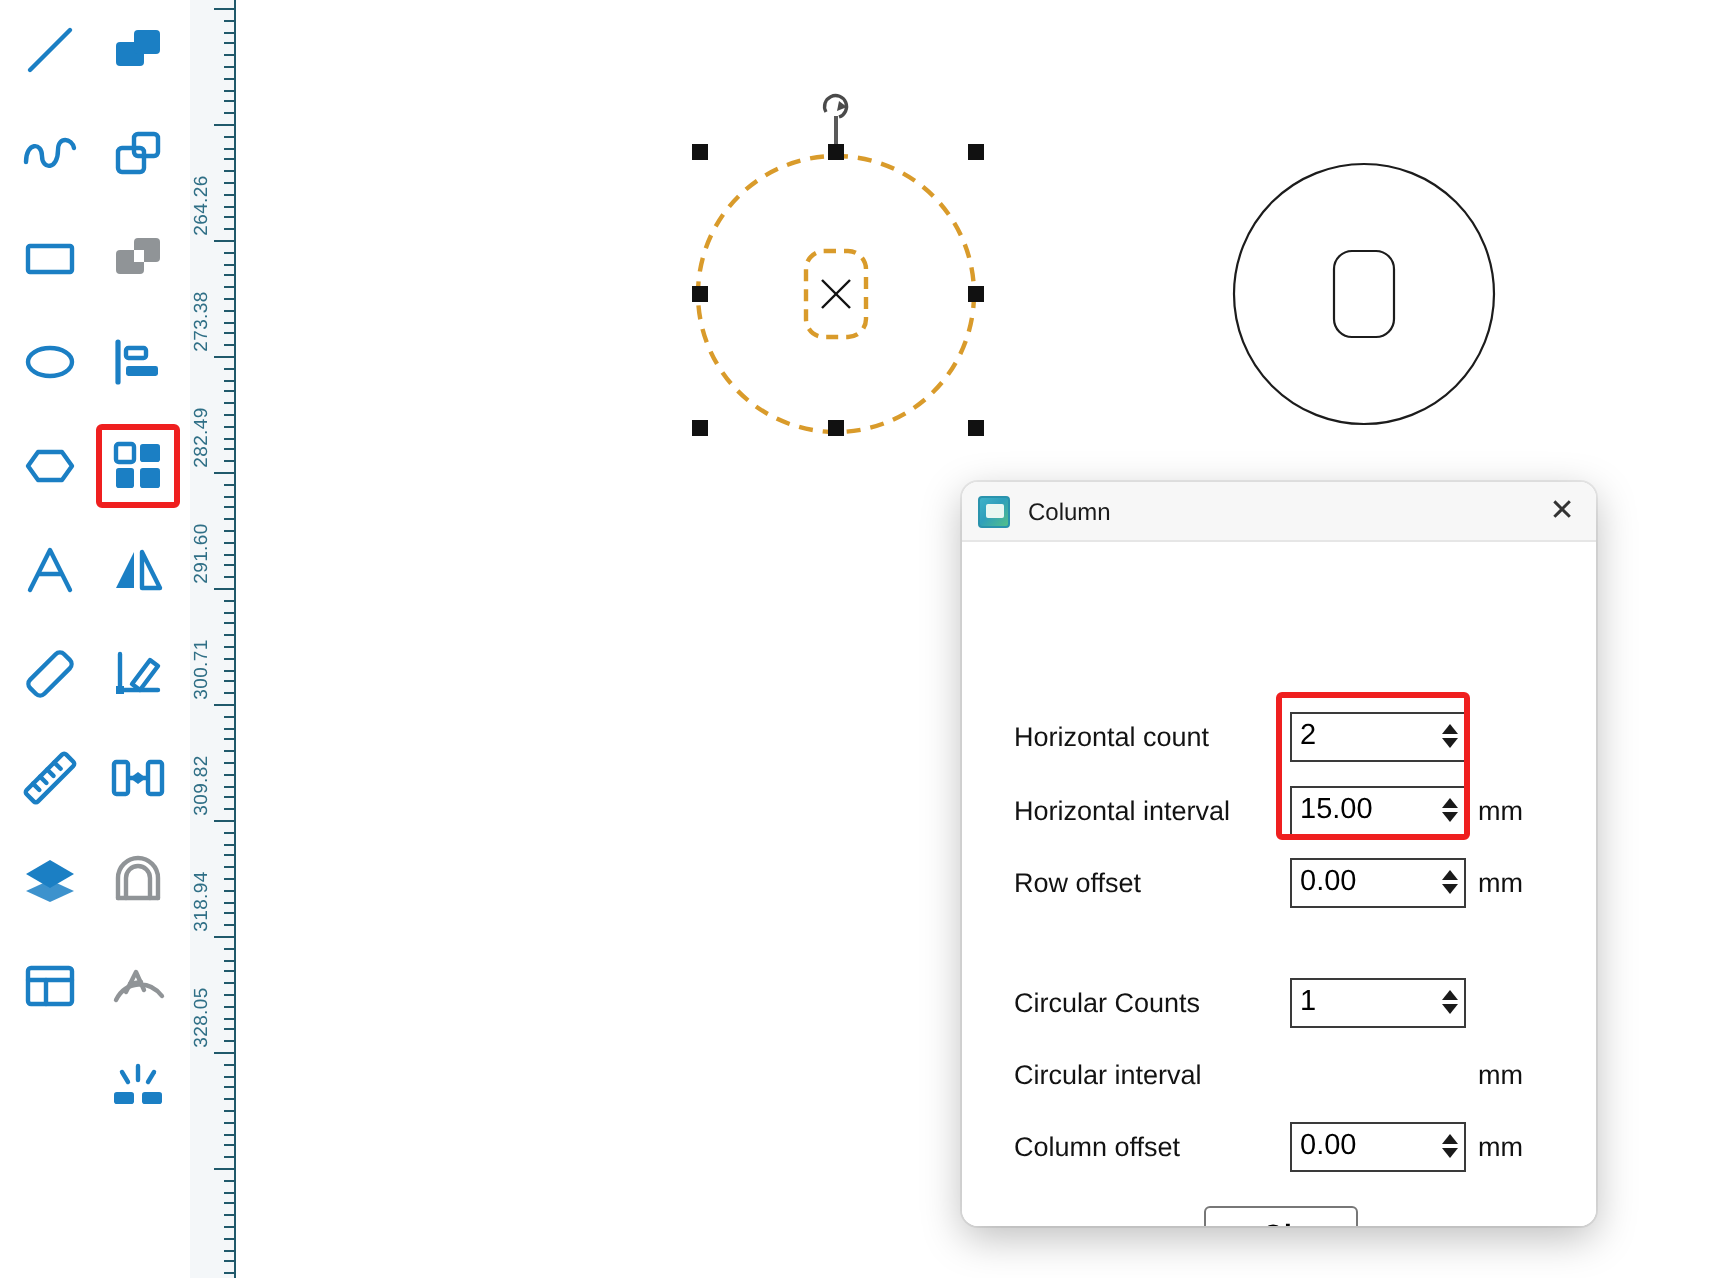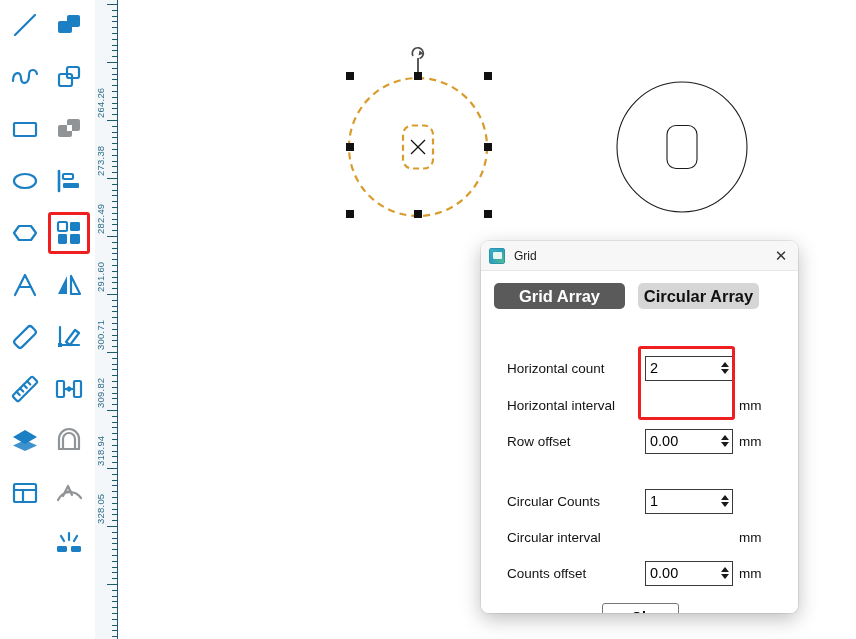--- a/index.html
+++ b/index.html
@@ -623,44 +623,47 @@
         <circle cx="564" cy="147" r="65" fill="none" stroke="#1c1c1c" stroke-width="1.1"></circle>
         <rect x="549" y="125.5" width="30" height="43" rx="9" ry="9" fill="none" stroke="#1c1c1c" stroke-width="1.1"></rect>
       </g>
     </svg>
   </div>
 
   <div id="array-dialog">
 
     <div id="dialog-titlebar">
       <div id="dialog-icon"></div>
-      <div id="dialog-title">Grid</div>
+      <div id="dialog-title">Column</div>
       <div id="dialog-close">✕</div>
     </div>
 
     <div id="dialog-body">
 
-      <div id="tab-row">
-        <div class="tab active">Grid Array</div>
-        <div class="tab inactive">Circular Array</div>
-      </div>
 
       <div id="form-rows">
           <div class="form-row" style="top: 84px;">
             <div class="field-label">Horizontal count</div>
             <div class="spinner">
               <input class="sp-value" type="text" value="2" style="">
               <div class="sp-arrows">
                 <div class="sp-up"></div>
                 <div class="sp-dn"></div>
               </div>
             </div>
           </div>
           <div class="form-row" style="top: 121px;">
             <div class="field-label">Horizontal interval</div>
+            <div class="spinner">
+              <input class="sp-value" type="text" value="15.00" style="">
+              <div class="sp-arrows">
+                <div class="sp-up"></div>
+                <div class="sp-dn"></div>
+              </div>
+            </div>
             <div class="unit">mm</div>
           </div>
           <div class="form-row" style="top: 157px;">
             <div class="field-label">Row offset</div>
             <div class="spinner">
               <input class="sp-value" type="text" value="0.00" style="">
               <div class="sp-arrows">
                 <div class="sp-up"></div>
                 <div class="sp-dn"></div>
               </div>
@@ -675,21 +678,21 @@
                 <div class="sp-up"></div>
                 <div class="sp-dn"></div>
               </div>
             </div>
           </div>
           <div class="form-row" style="top: 253px;">
             <div class="field-label">Circular interval</div>
             <div class="unit">mm</div>
           </div>
           <div class="form-row" style="top: 289px;">
-            <div class="field-label">Counts offset</div>
+            <div class="field-label">Column offset</div>
             <div class="spinner">
               <input class="sp-value" type="text" value="0.00" style="">
               <div class="sp-arrows">
                 <div class="sp-up"></div>
                 <div class="sp-dn"></div>
               </div>
             </div>
             <div class="unit">mm</div>
           </div>
         </div>

